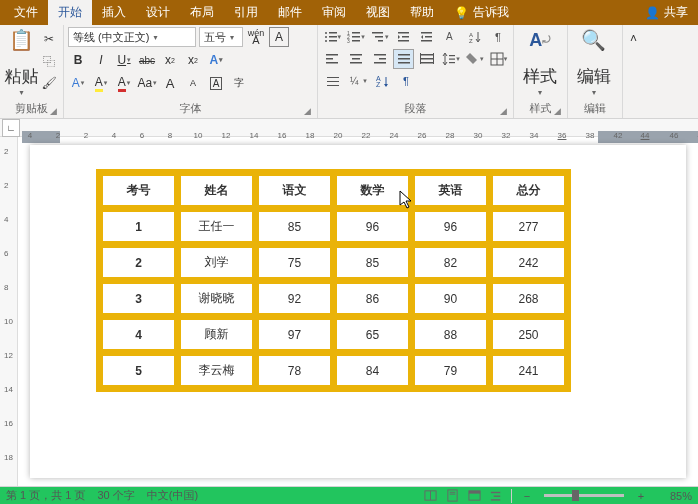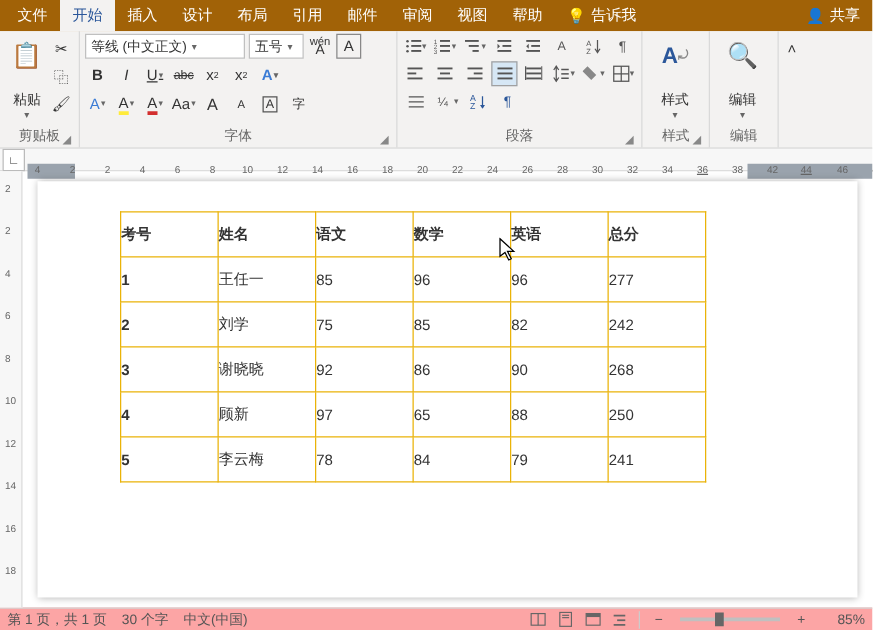--- a/index.html
+++ b/index.html
@@ -14,21 +14,21 @@
 
 
 .ribbon { height:94px; background:#f3f2f1; border-bottom:1px solid #d4d4d4; display:flex; align-items:stretch; }
 .group { border-right:1px solid #d9d9d9; display:flex; flex-direction:column; padding:2px 4px 0 4px; }
 .group .body { flex:1; display:flex; align-items:flex-start; }
 .group .label { text-align:center; font-size:11px; color:#666; padding:1px 0 2px; position:relative; }
 .group .label .launcher { position:absolute; right:2px; bottom:2px; font-size:9px; color:#888; cursor:pointer; }
 
 .big-btn { display:flex; flex-direction:column; align-items:center; justify-content:center; width:44px; height:70px; cursor:pointer; }
 .big-btn .icon { width:28px; height:32px; display:flex; align-items:center; justify-content:center; font-size:20px; }
-.big-btn .text { font-size:11px; margin-top:12px; }
+.big-btn .text { font-size:17px; margin-top:12px; }
 .big-btn .drop { font-size:8px; color:#666; }
 
 .font-rows { display:flex; flex-direction:column; gap:3px; }
 .row { display:flex; align-items:flex-end; gap:3px; }
 .combo { border:1px solid #c0c0c0; background:#fff; height:20px; display:flex; align-items:center; padding:0 4px; font-size:11px; }
 .combo .arrow { margin-left:4px; font-size:8px; color:#666; }
 .mini { width:20px; height:20px; border:1px solid transparent; display:flex; align-items:center; justify-content:center; font-size:12px; cursor:pointer; }
 .mini.drop::after { content:"▾"; font-size:7px; margin-left:1px; color:#666; }
 
 
@@ -43,28 +43,28 @@
 .ruler-h .scale { flex:1; position:relative; font-size:8px; color:#666; }
 .ruler-h .scale span { position:absolute; top:3px; transform:translateX(-50%); }
 .ruler-h .scale .dark { background:#9aa3ad; height:12px; position:absolute; top:3px; }
 
 .workspace { display:flex; height:349px; }
 .ruler-v { width:18px; background:#f7f7f7; border-right:1px solid #ddd; position:relative; font-size:8px; color:#666; }
 .ruler-v span { position:absolute; left:4px; transform:translateY(-50%); }
 
 .page { flex:1; background:#fff; position:relative; box-shadow:0 0 6px rgba(0,0,0,0.3); margin:8px 12px; overflow:hidden; }
 .doc-table { border-collapse:collapse; margin:24px 0 0 66px; }
-.doc-table th, .doc-table td { border:1px solid #eab308; width:78px; height:36px; text-align:left; font-size:12px; }
+.doc-table th, .doc-table td { border:7px solid #eab308; width:78px; height:36px; text-align:center; font-size:12px; }
 .doc-table th { font-weight:bold; }
 .doc-table td:first-child { font-weight:bold; }
 
 .cursor-arrow { position:absolute; left:399px; top:190px; z-index:50; pointer-events:none; }
 
 
-.status { height:18px; background:#fca5a5; border-top:1px solid #d4d4d4; display:flex; align-items:center; font-size:11px; color:#555; padding:0 6px; }
+.status { height:18px; background:#22c55e; border-top:1px solid #d4d4d4; display:flex; align-items:center; font-size:11px; color:#555; padding:0 6px; }
 .status .seg { margin-right:12px; }
 .status .spacer { flex:1; }
 .sbtn { width:22px; height:16px; display:flex; align-items:center; justify-content:center; cursor:pointer; }
 .sbtn svg { width:13px; height:13px; fill:#666; }
 .zoom-track { width:80px; height:3px; background:#c0c0c0; margin:0 6px; position:relative; }
 .zoom-track .thumb { width:7px; height:11px; background:#666; position:absolute; top:-4px; left:28px; }
 </style>
 </head>
 <body>
 

